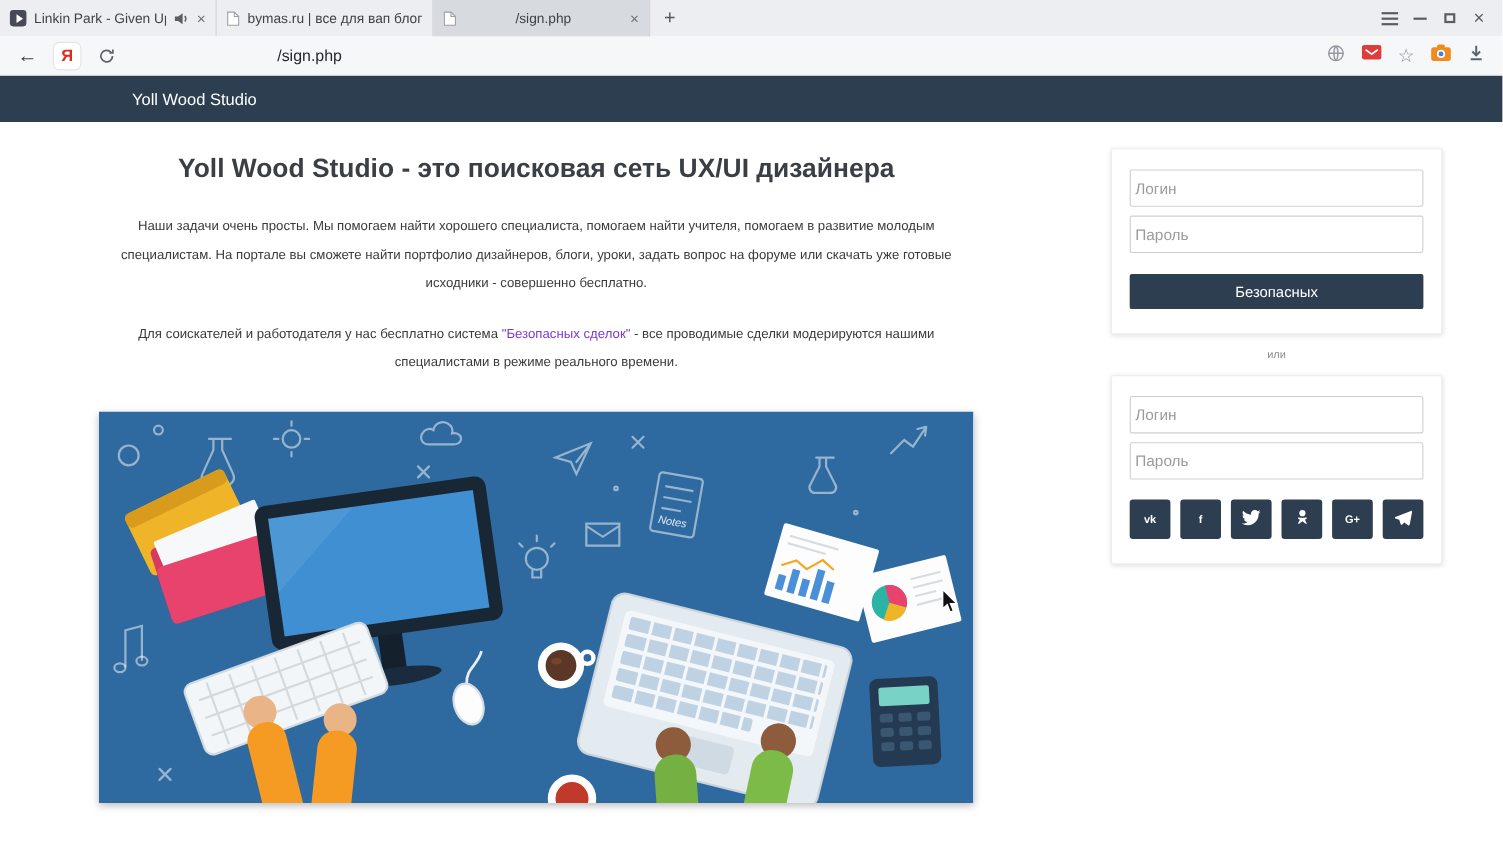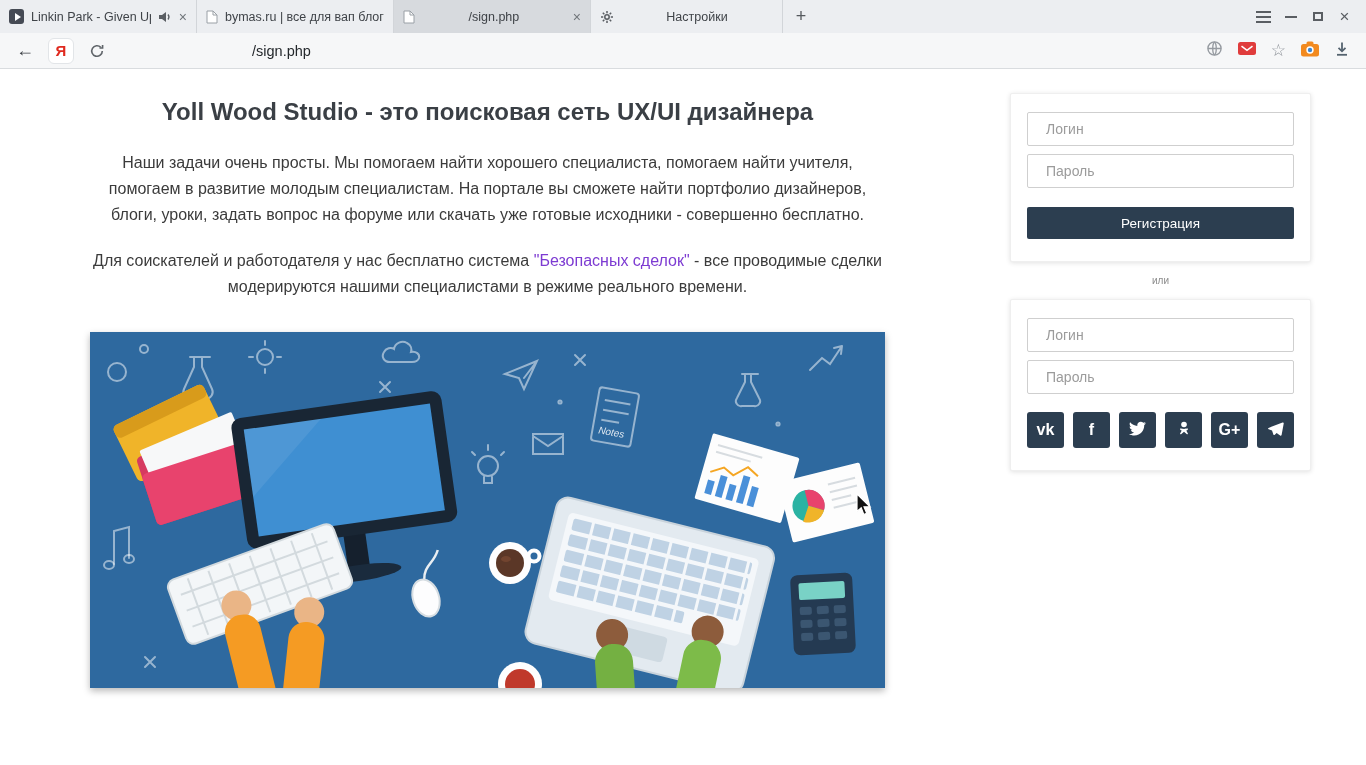--- a/index.html
+++ b/index.html
@@ -30,35 +30,35 @@
   .address-bar { flex:1; height:36px; display:flex; align-items:center; padding-left:132px; font-size:14.5px; color:#24282c; }
   .tool-icons { display:flex; align-items:center; gap:15px; margin-right:4px; }
   .star { font-size:17px; color:#8d9298; line-height:1; }
 
   
   .site-header { height:42px; background:#2c3e50; display:flex; align-items:center; padding-left:120px; color:#fff; font-size:15px; }
   .page { position:relative; height:752px; background:#fff; }
 
   .left-col { position:absolute; left:90px; top:0; width:795px; text-align:center; }
   .headline { margin-top:29px; font-size:24px; font-weight:bold; color:#3a3f45; }
-  .para { margin-top:24px; font-size:16px; line-height:26px; color:#3b3b3b; }
+  .para { margin-top:24px; font-size:12px; line-height:26px; color:#3b3b3b; }
   .para--second { margin-top:20px; }
   .safe-link { color:#7d3bd2; text-decoration:none; cursor:pointer; }
   .hero { margin-top:32px; width:795px; height:356px; box-shadow:0 3px 7px rgba(0,0,0,.28); }
   .hero svg { display:block; }
 
   .right-col { position:absolute; left:1010px; top:24px; width:301px; }
   .card { background:#fff; border:1px solid #efefef; box-shadow:0 1px 5px rgba(0,0,0,.12); border-radius:2px; padding:18px 16px 22px; }
-  .field { display:block; width:100%; height:34px; border:1px solid #cfcfcf; border-radius:2px; padding:0 18px; font-size:14px; color:#333; margin-bottom:8px; font-family:inherit; outline:none; background:#fff; }
+  .field { display:block; width:100%; height:34px; border:1px solid #cfcfcf; border-radius:2px; padding:0 4px; font-size:14px; color:#333; margin-bottom:8px; font-family:inherit; outline:none; background:#fff; }
   .field::placeholder { color:#9b9b9b; }
   .field:last-of-type { margin-bottom:0; }
   .btn-primary { display:block; width:100%; height:32px; margin-top:19px; background:#2c3e50; border:none; border-radius:2px; color:#fff; font-size:13.5px; font-family:inherit; cursor:pointer; }
   .divider { text-align:center; color:#8b8b8b; font-size:10px; margin:13px 0; }
   .social-row { display:flex; justify-content:space-between; margin-top:18px; }
-  .social-btn { width:37px; height:36px; background:#2c3e50; border:none; border-radius:3px; color:#fff; display:flex; align-items:center; justify-content:center; font-weight:bold; font-size:16px; font-family:inherit; cursor:pointer; }
+  .social-btn { width:37px; height:36px; background:#2c3e50; border:none; border-radius:3px; color:#fff; display:flex; align-items:center; justify-content:center; font-weight:bold; font-size:10px; font-family:inherit; cursor:pointer; }
 
   .cursor { position:absolute; left:856px; top:424px; z-index:9; }
 </style>
 </head>
 <body>
 
 <div class="window">
 
   <div class="tabbar">
     <div class="tab">
@@ -85,31 +85,20 @@
     </div>
     <div class="tab tab--active">
       <span class="favicon">
         <svg width="12" height="14" viewBox="0 0 12 14">
             <path d="M1 1h6l4 4v8H1z" fill="#fff" stroke="#9aa0a6"></path>
             <path d="M7 1v4h4" fill="none" stroke="#9aa0a6"></path>
           </svg>
       </span>
       <span class="tab__title" style="text-align:center;">/sign.php</span>
       <span class="tab__close">×</span>
-    </div>
-    <div class="tab tab--settings">
-      <span class="favicon">
-        <svg width="14" height="14" viewBox="0 0 14 14">
-            <g stroke="#5a5e63" stroke-width="1.5" fill="none">
-              <circle cx="7" cy="7" r="2.2"></circle>
-              <path d="M7 1v2.2M7 10.8V13M1 7h2.2M10.8 7H13M2.8 2.8l1.5 1.5M9.7 9.7l1.5 1.5M11.2 2.8 9.7 4.3M4.3 9.7l-1.5 1.5"></path>
-            </g>
-          </svg>
-      </span>
-      <span class="tab__title" style="flex:none;margin:0 auto;">Настройки</span>
     </div>
     <div class="newtab">+</div>
     <div class="win-controls">
       <div class="win-btn">
           <span class="bars"></span>
         </div>
       <div class="win-btn">
           <span class="minus"></span>
         </div>
       <div class="win-btn">
@@ -160,20 +149,23 @@
             <g fill="none" stroke="#55636f" stroke-width="1.8">
               <path d="M8 1.5v8"></path>
               <path d="M4.5 6.8 8 10.3l3.5-3.5"></path>
               <path d="M3 13.8h10"></path>
             </g>
           </svg>
       </span>
     </div>
   </div>
 
+  <div class="site-header">
+    <span>Yoll Wood Studio</span>
+  </div>
 
   <div class="page">
 
     <div class="left-col">
       <h1 class="headline">Yoll Wood Studio - это поисковая сеть UX/UI дизайнера</h1>
       <p class="para">Наши задачи очень просты. Мы помогаем найти хорошего специалиста, помогаем найти учителя, помогаем в развитие молодым специалистам. На портале вы сможете найти портфолио дизайнеров, блоги, уроки, задать вопрос на форуме или скачать уже готовые исходники - совершенно бесплатно.</p>
       <p class="para para--second"><span>Для соискателей и работодателя у нас бесплатно система </span><a class="safe-link">"Безопасных сделок"</a><span> - все проводимые сделки модерируются нашими специалистами в режиме реального времени.</span></p>
 
       <div class="hero">
         <svg width="795" height="356" viewBox="0 0 795 356">
@@ -314,21 +306,21 @@
             </g>
           </g>
         </svg>
       </div>
     </div>
 
     <div class="right-col">
       <div class="card">
         <input class="field" type="text" placeholder="Логин" style="">
         <input class="field" type="password" placeholder="Пароль" style="">
-        <button class="btn-primary">Регистрация</button>
+        <button class="btn-primary">Безопасных</button>
       </div>
 
       <div class="divider">или</div>
 
       <div class="card">
         <input class="field" type="text" placeholder="Логин" style="">
         <input class="field" type="password" placeholder="Пароль" style="">
         <div class="social-row">
           <button class="social-btn">
               <span>vk</span>

